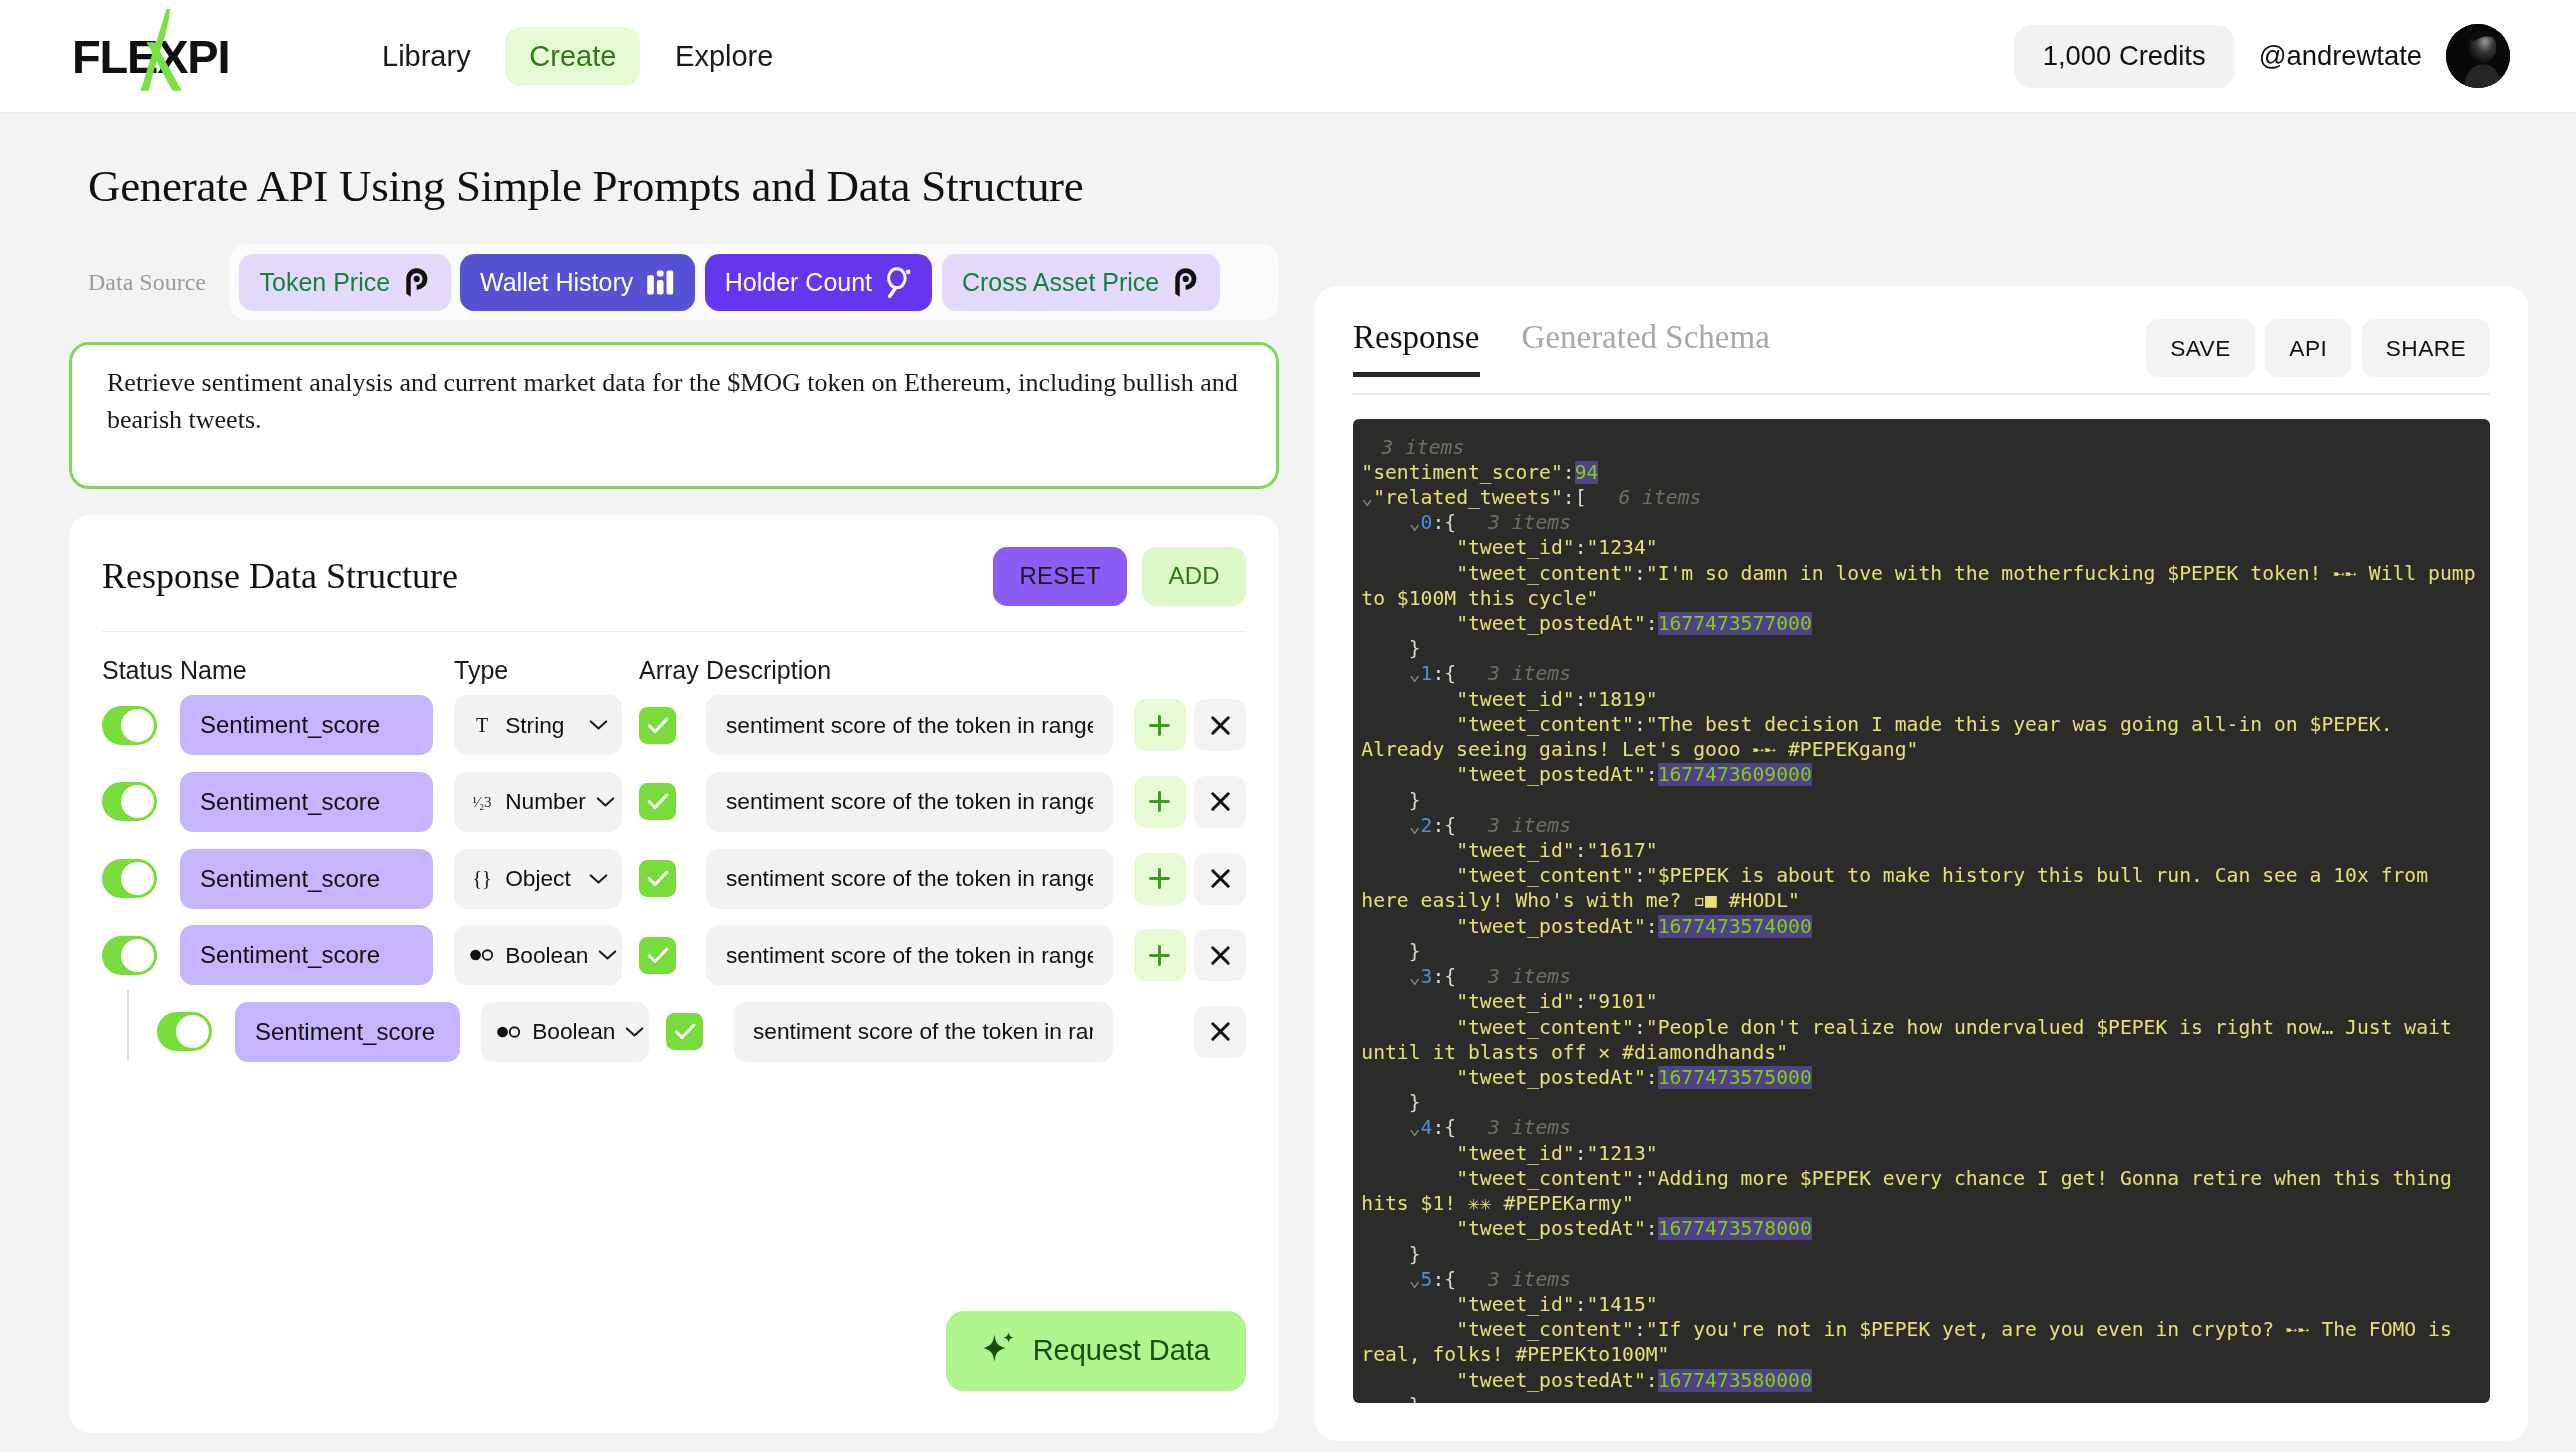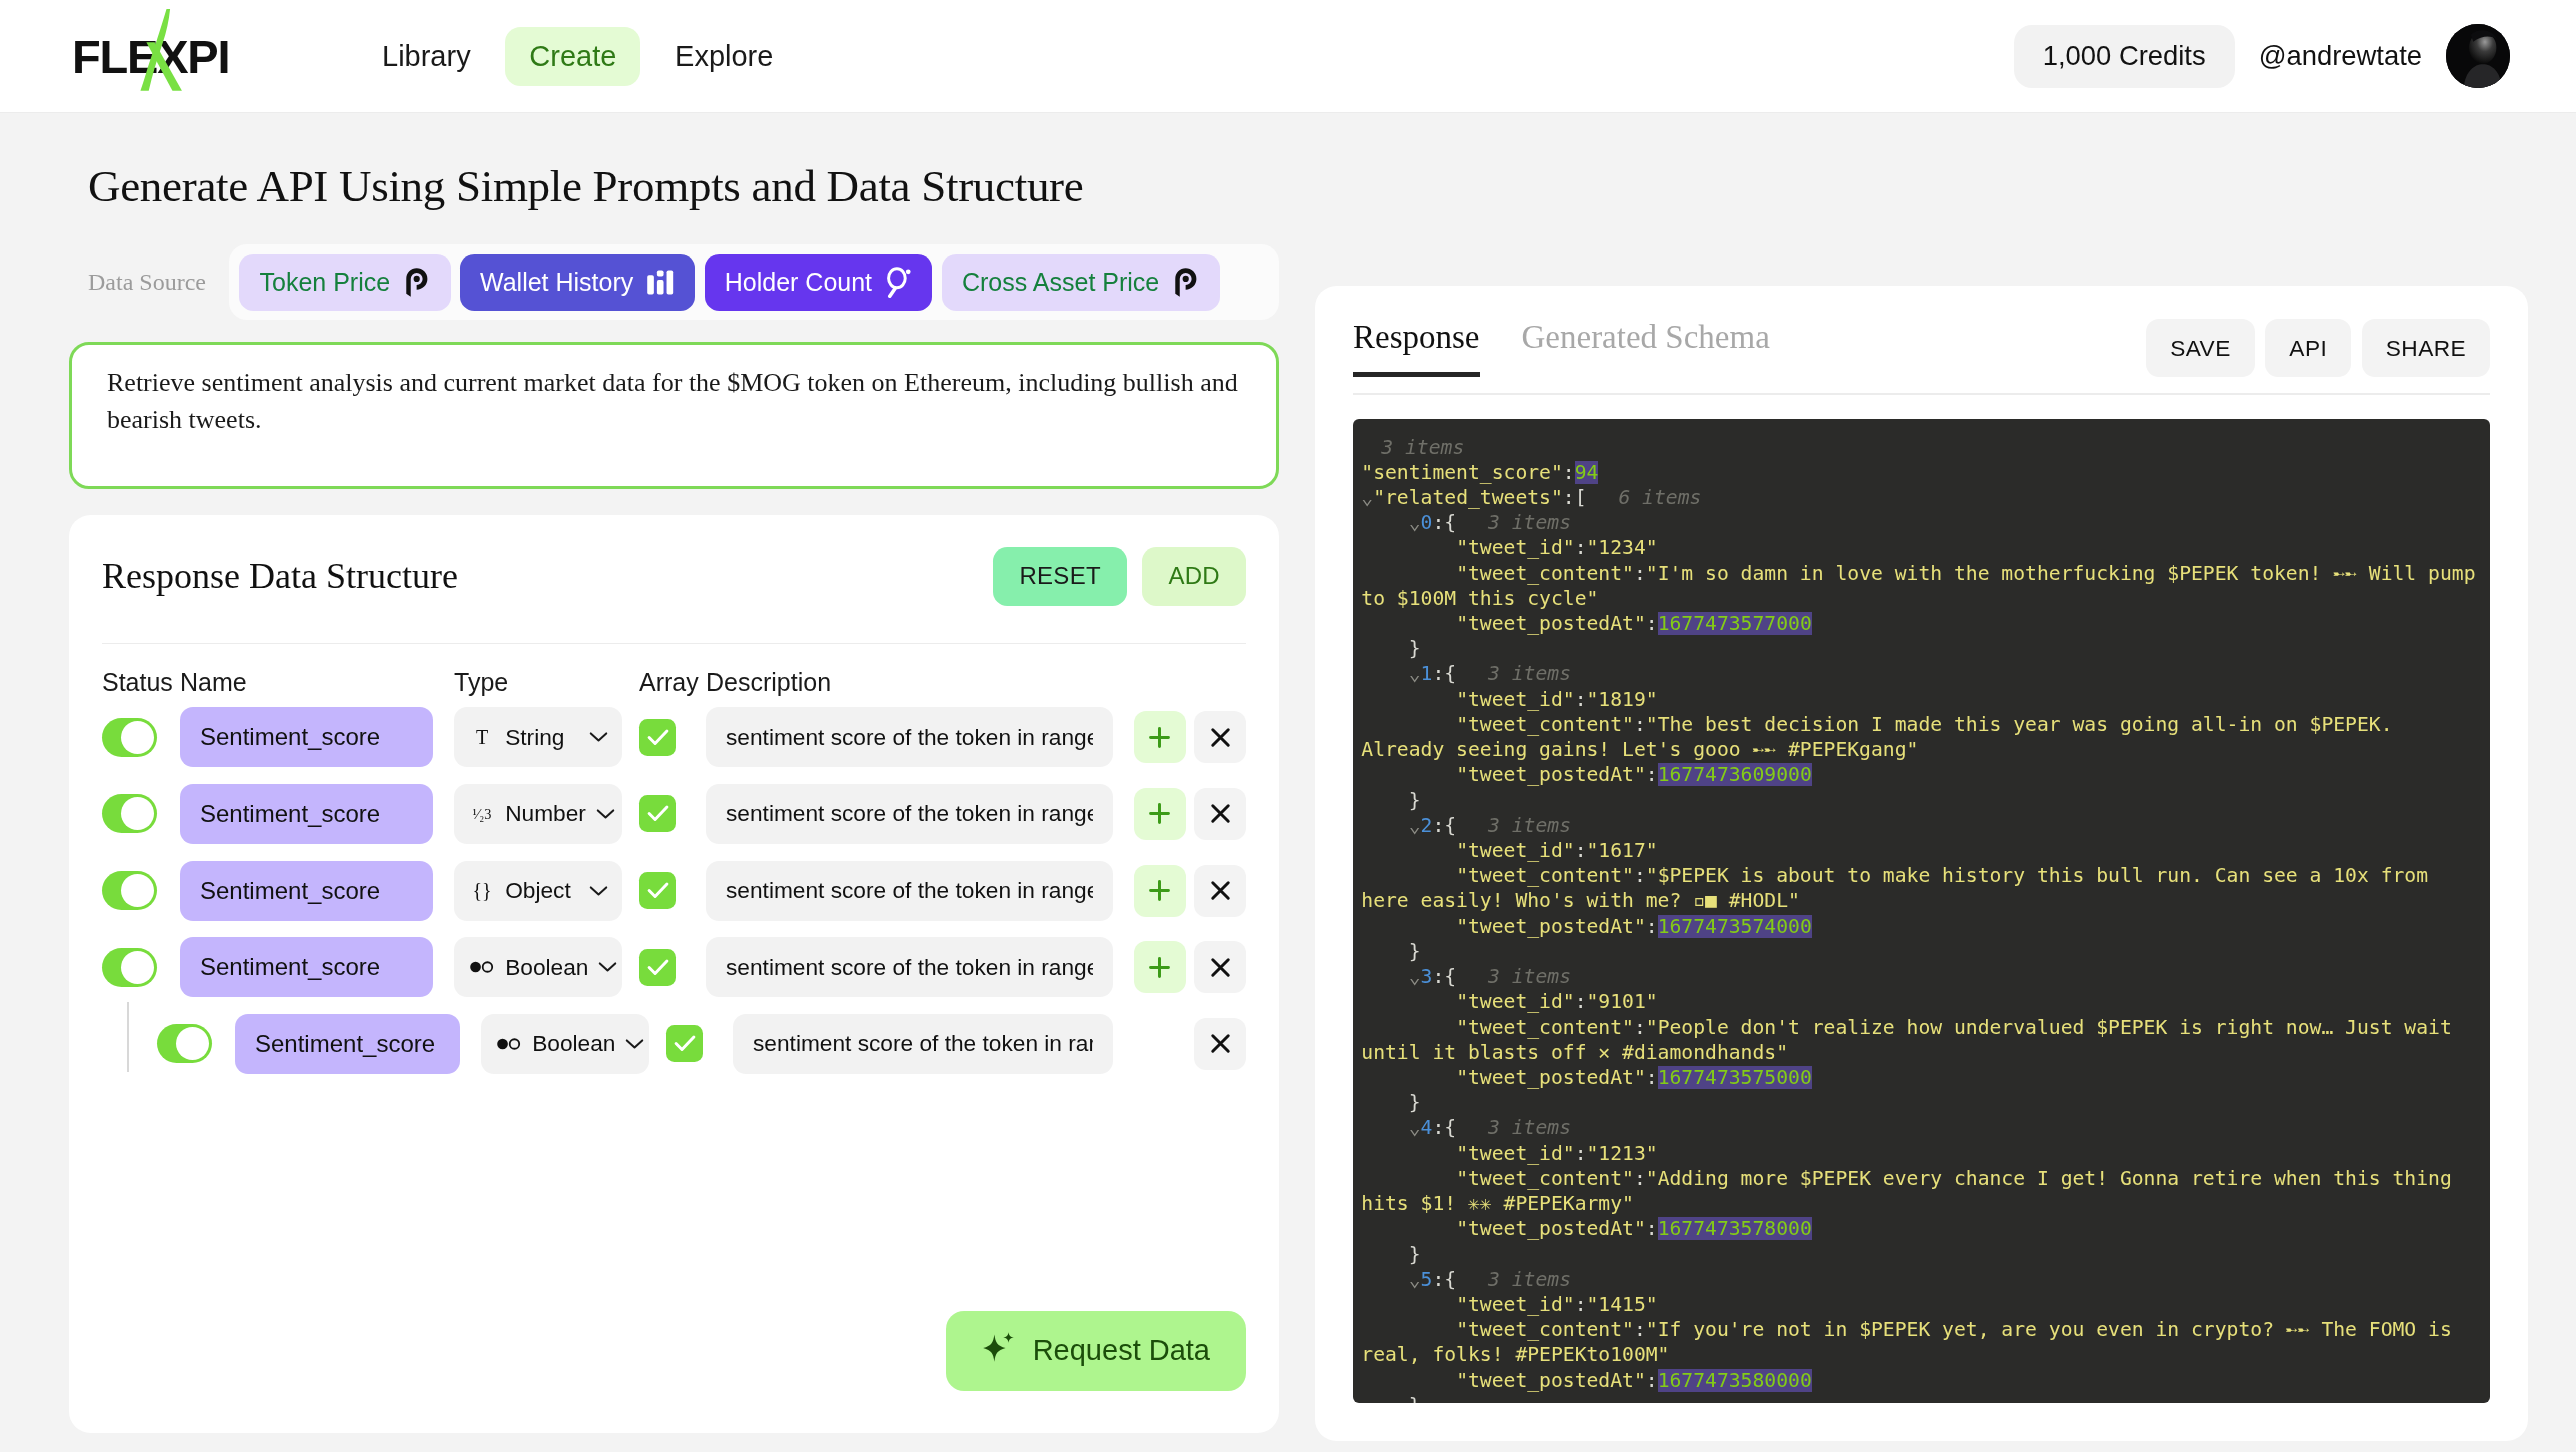--- a/index.html
+++ b/index.html
@@ -164,21 +164,21 @@
     background: #ffffff;
     border-radius: 21.5px;
     padding: 32px 33px 42px 33px;
     min-height: 918px;
     display: flex;
     flex-direction: column;
   }
   .struct-head {
     display: flex;
     align-items: center;
-    padding-bottom: 37px;
+    padding-bottom: 25px;
     border-bottom: 1.2px solid #ececec;
   }
   .struct-title {
     font-family: "Liberation Serif", serif;
     font-size: 36px;
     color: #111;
   }
   .struct-actions {
     margin-left: auto;
     display: flex;
@@ -186,21 +186,21 @@
   }
   .btn-reset, .btn-add {
     font-size: 24px;
     letter-spacing: 0.3px;
     padding: 15.5px 26px;
     border-radius: 14.3px;
     border: none;
     cursor: pointer;
     font-family: "Liberation Sans", sans-serif;
   }
-  .btn-reset { background: #86efac; color: #1a1a1a; }
+  .btn-reset { background: #8b5cf6; color: #1a1a1a; }
   .btn-add   { background: #ddf8c9; color: #2f7a16; }
 
   
   .tbl-head {
     display: flex;
     align-items: center;
     padding: 24px 0 10.7px 0;
     font-size: 25px;
     color: #1a1a1a;
   }

